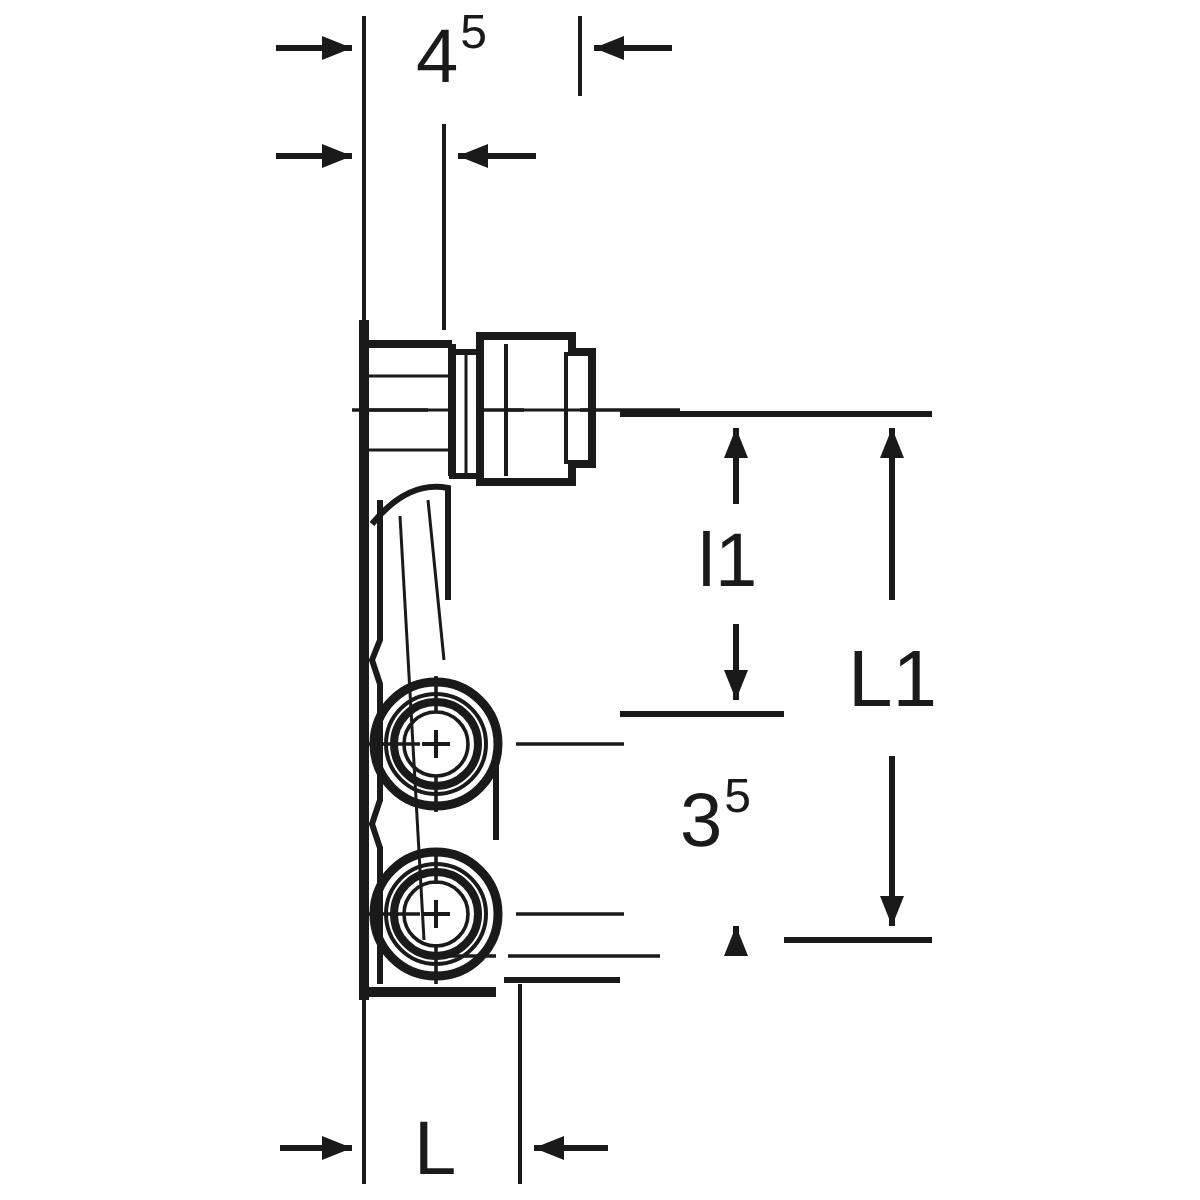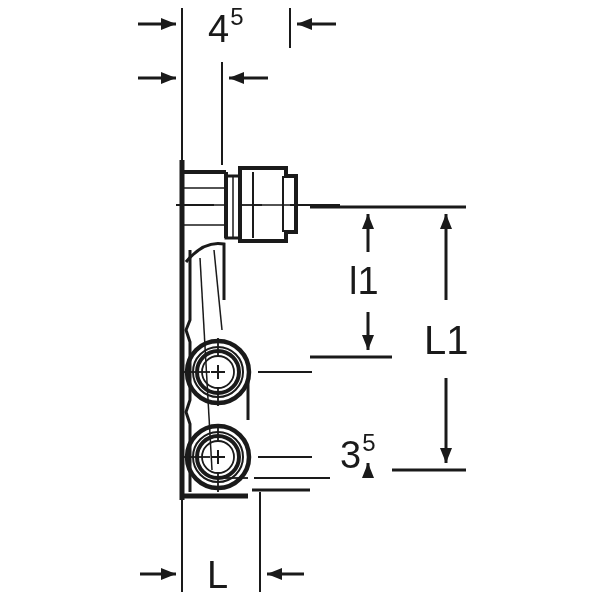--- a/index.html
+++ b/index.html
@@ -199,21 +199,21 @@
 
 
   <div class="lbl lbl-main" style="left:349px; top:262px;">
     <span>l1</span>
   </div>
 
   <div class="lbl lbl-main" style="left:424px; top:320px; font-size:40px;">
     <span>L1</span>
   </div>
 
-  <div class="lbl lbl-main" style="left:340px; top:390px;margin-top:44px;">
+  <div class="lbl lbl-main" style="left:340px; top:390px;">
     <span class="lbl-stack">3</span><span class="sup">5</span>
   </div>
 
   <div class="lbl lbl-main" style="left:207px; top:556px;">
     <span>L</span>
   </div>
 
 </div>
 
 </body></html>

